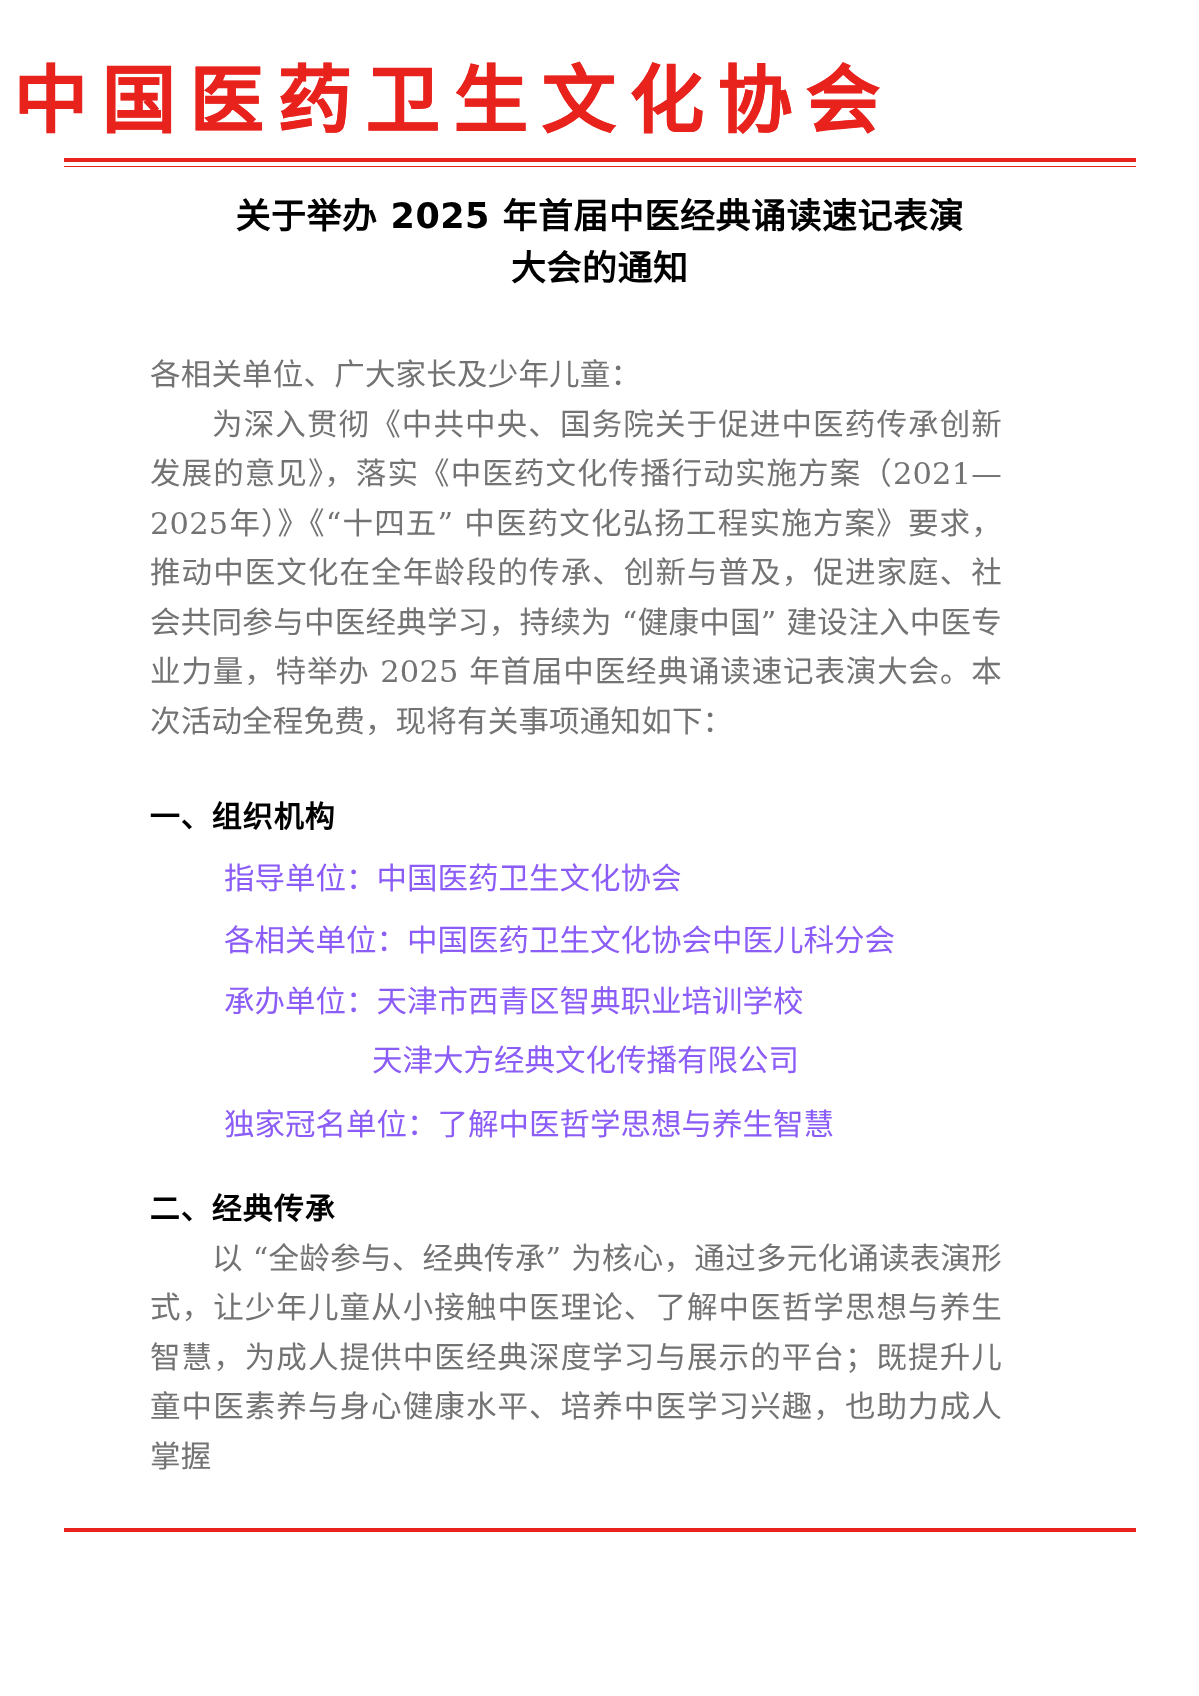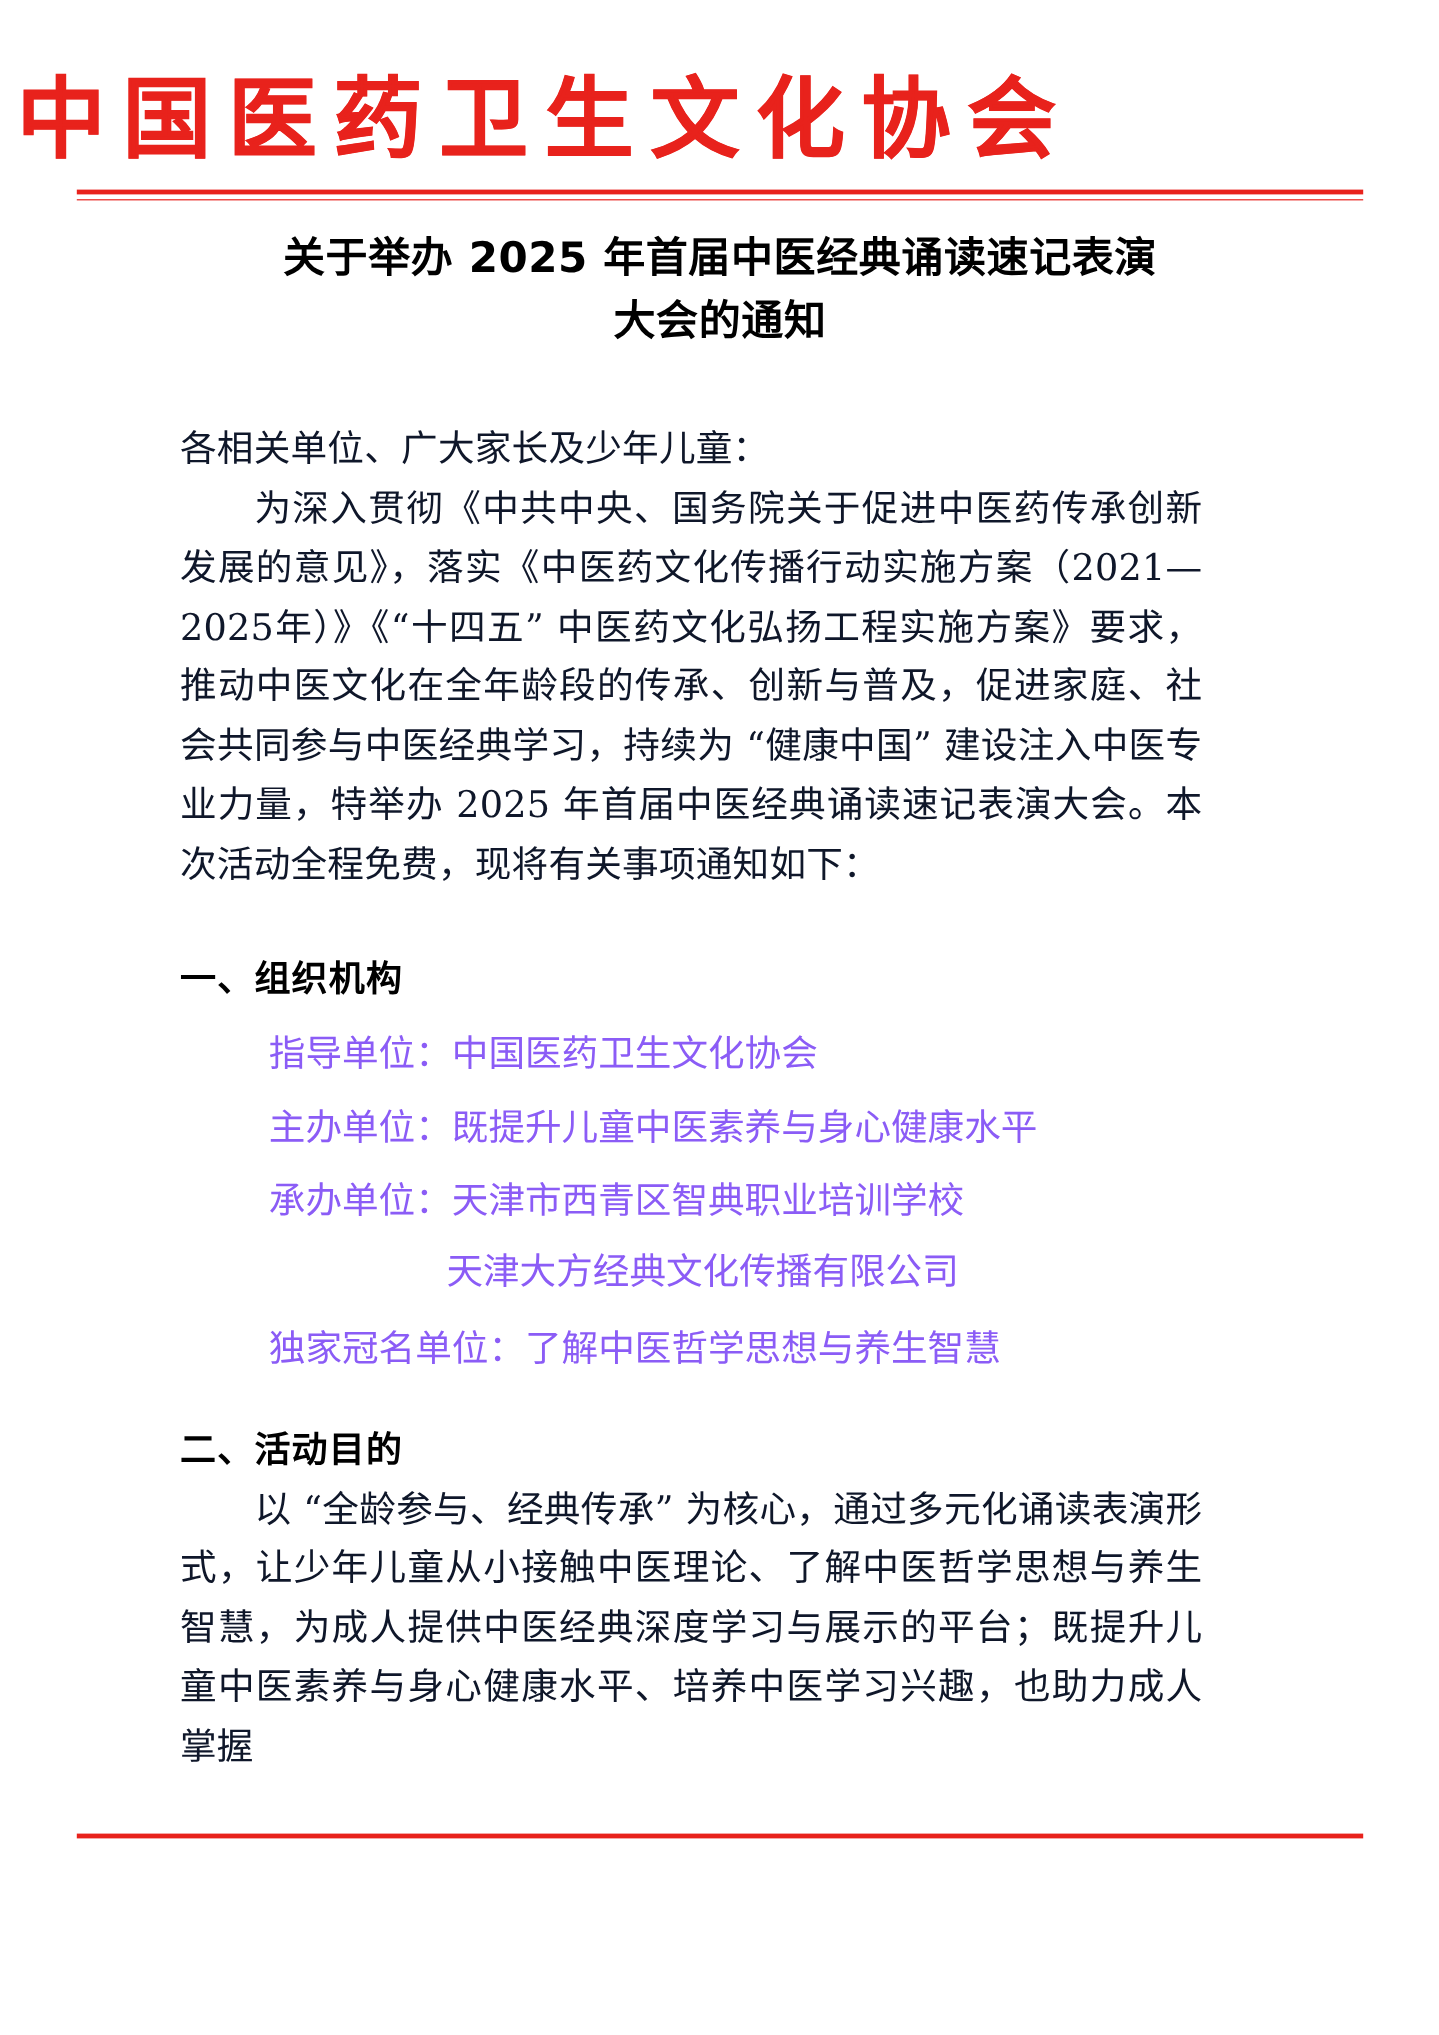--- a/index.html
+++ b/index.html
@@ -82,21 +82,21 @@
     left: 150px;
     top: 350px;
     width: 852px;
   }
 
   .para {
     font-size: 30.5px;
     line-height: 49.5px;
     text-align: justify;
     text-justify: inter-ideograph;
-    color: #0f172a;
+    color: #737373;
     margin: 0;
     letter-spacing: 0.2px;
   }
   .para.indent {
     text-indent: 62px;
   }
   .spacer-md { height: 46px; }
   .spacer-lg { height: 22px; }
 
   .section-heading {
@@ -153,28 +153,28 @@
 
     <p class="para">各相关单位、广大家长及少年儿童：</p>
 
     <p class="para indent">为深入贯彻《中共中央、国务院关于促进中医药传承创新发展的意见》，落实《中医药文化传播行动实施方案（2021—2025年）》《“十四五” 中医药文化弘扬工程实施方案》要求，推动中医文化在全年龄段的传承、创新与普及，促进家庭、社会共同参与中医经典学习，持续为 “健康中国” 建设注入中医专业力量，特举办 2025 年首届中医经典诵读速记表演大会。本次活动全程免费，现将有关事项通知如下：</p>
 
     <div class="spacer-md"></div>
 
     <h2 class="section-heading">一、组织机构</h2>
 
     <p class="org-line">指导单位：中国医药卫生文化协会</p>
-    <p class="org-line">主办单位：既提升儿童中医素养与身心健康水平</p>
+    <p class="org-line">各相关单位：中国医药卫生文化协会中医儿科分会</p>
     <p class="org-line">承办单位：天津市西青区智典职业培训学校</p>
     <p class="org-line cont">天津大方经典文化传播有限公司</p>
     <p class="org-line">独家冠名单位：了解中医哲学思想与养生智慧</p>
 
     <div class="spacer-lg"></div>
 
-    <h2 class="section-heading">二、活动目的</h2>
+    <h2 class="section-heading">二、经典传承</h2>
 
     <p class="para indent">以 “全龄参与、经典传承” 为核心，通过多元化诵读表演形式，让少年儿童从小接触中医理论、了解中医哲学思想与养生智慧，为成人提供中医经典深度学习与展示的平台；既提升儿童中医素养与身心健康水平、培养中医学习兴趣，也助力成人掌握</p>
 
   </div>
 
   <div class="rule-red-bottom"></div>
 
 </div>
 
 </body></html>

